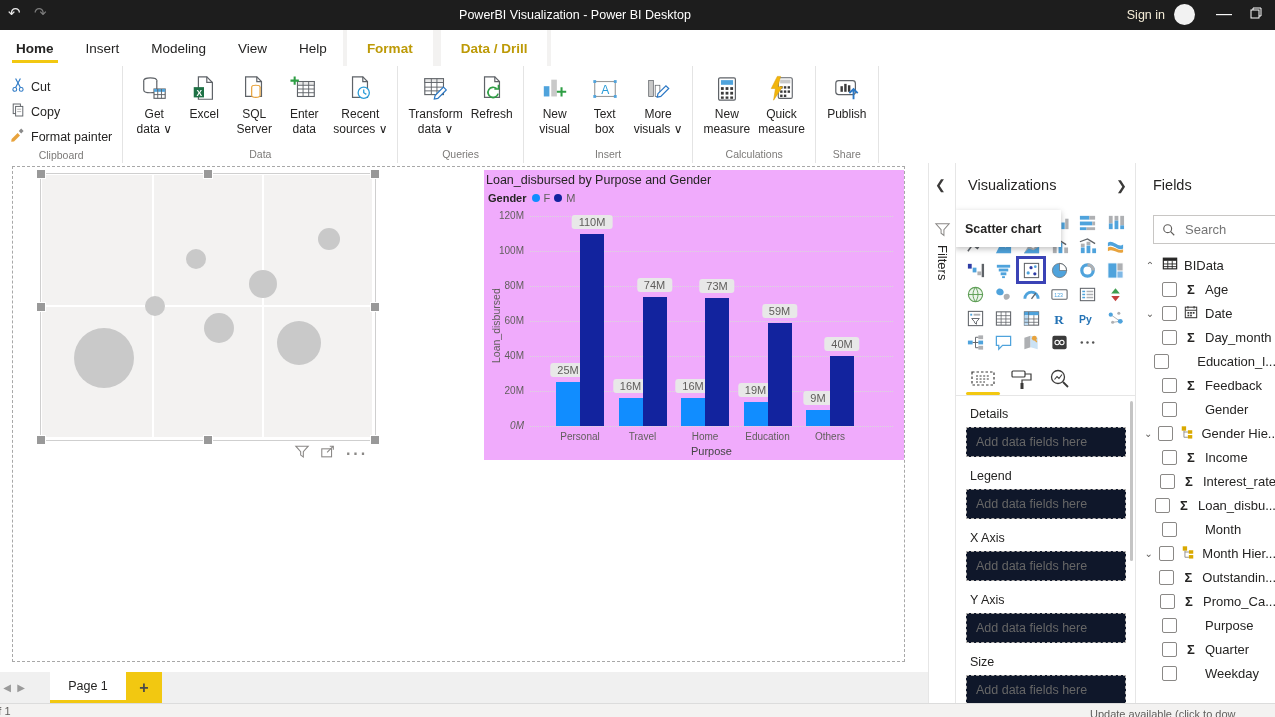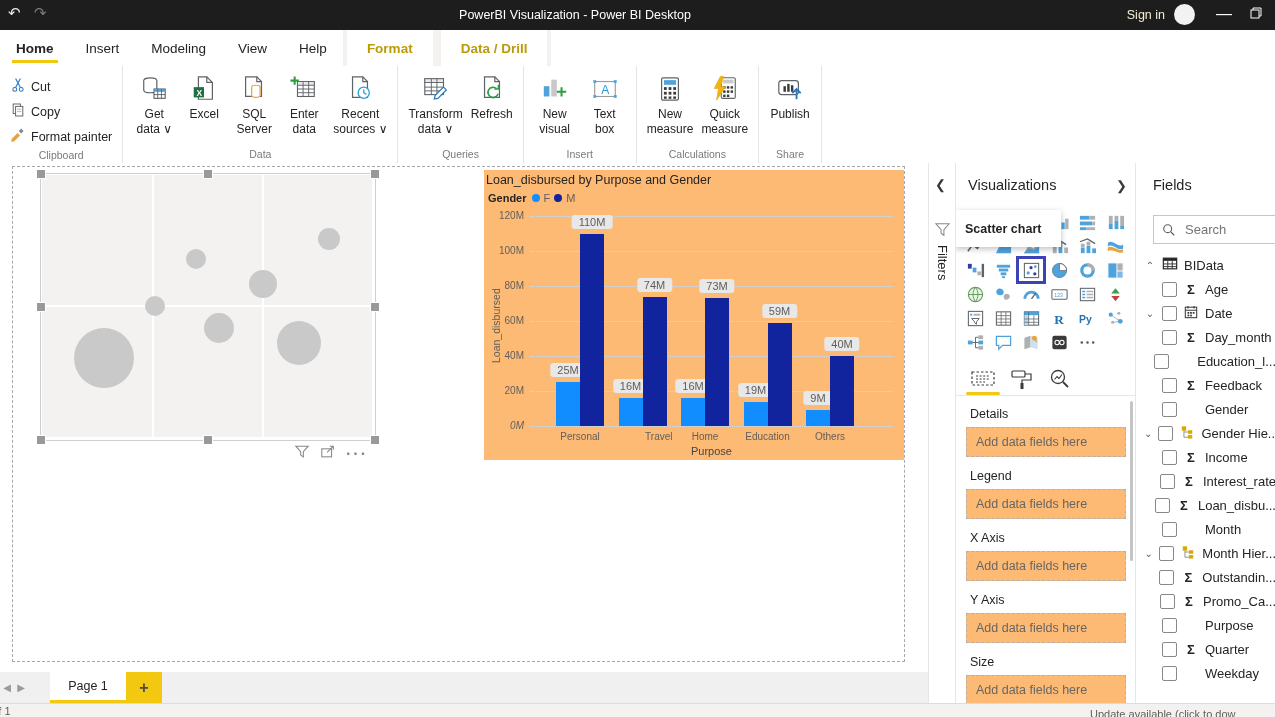--- a/index.html
+++ b/index.html
@@ -34,21 +34,21 @@
   #workarea{left:0;top:163px;width:928px;height:509px;background:#fff;}
   #pageborder{left:12px;top:3px;width:891px;height:494px;border:1px dashed #a8a8a8;}
   
   #scatterviz{left:42px;top:12px;width:330px;height:262px;background:#f3f2f1;}
   #scatterviz .gline{position:absolute;background:#fff;}
   .pcircle{position:absolute;border-radius:50%;background:#c9c9c9;}
   #selrect{left:40px;top:10px;width:334px;height:266px;border:1px solid #cfcfcf;pointer-events:none;}
   .handle{position:absolute;width:8px;height:8px;background:#999;border:1px solid #fff;}
   .viztools{left:294px;top:281px;display:flex;gap:10px;align-items:center;color:#8a8886;}
   
-  #chart{left:484px;top:7px;width:420px;height:290px;background:#fdba74;}
+  #chart{left:484px;top:7px;width:420px;height:290px;background:#f0abfc;}
   #chart .ctitle{left:2px;top:3px;font-size:12.5px;color:#252423;}
   #chart .legend{left:4px;top:22px;font-size:11px;color:#605E5C;display:flex;align-items:center;gap:5px;}
   .ldot{width:8px;height:8px;border-radius:50%;display:inline-block;}
   .gridline{position:absolute;border-top:1px dotted #d9d9d9;height:0;}
   .ytick{position:absolute;font-size:10px;color:#605E5C;width:36px;text-align:right;}
   .xtick{position:absolute;font-size:10px;color:#605E5C;text-align:center;width:60px;}
   .bar{position:absolute;}
   .dlabel{position:absolute;font-size:11px;color:#5f5d5b;background:#e8e8e8;border-radius:3px;padding:1px 7px;white-space:nowrap;transform:translateX(-50%);}
   .ylab{position:absolute;font-size:10.5px;color:#605E5C;transform:rotate(-90deg);transform-origin:left top;}
   .xlab{position:absolute;font-size:11px;color:#444;text-align:center;}
@@ -70,21 +70,21 @@
   .vicon{width:24px;height:22px;display:flex;align-items:center;justify-content:center;}
   .vicon.sel{outline:3px solid #3B43B6;outline-offset:0px;background:#fff;}
   #viztooltip{left:-1px;top:47px;width:96px;height:37px;background:#fff;box-shadow:0 2px 6px rgba(0,0,0,.25);
               display:flex;align-items:center;padding-left:10px;font-size:12.5px;font-weight:bold;color:#252423;z-index:5;}
   #viztabs{left:0px;top:200px;width:180px;height:32px;display:flex;gap:14px;padding-left:14px;align-items:center;border-bottom:1px solid #e6e6e6;}
   #viztabs .vt{position:relative;height:100%;display:flex;align-items:center;}
   #viztabs .vt.on:after{content:"";position:absolute;left:-4px;right:-4px;bottom:0;height:3px;background:#F2C811;border-radius:2px;}
   #wells{left:0;top:232px;width:180px;}
   .wlabel{font-size:12.5px;color:#252423;margin:12px 0 6px 14px;}
   .wbox{margin:0 10px 0 10px;height:28px;border:1px dashed #b3b1af;display:flex;align-items:center;
-        padding-left:9px;font-size:12.5px;color:#666;background:#fdba74;}
+        padding-left:9px;font-size:12.5px;color:#666;background:#0f172a;}
   #vizscroll{left:174px;top:238px;width:3px;height:160px;background:#c4c4c4;border-radius:2px;}
   
   #fieldspanel{left:1135px;top:163px;width:140px;height:540px;background:#fff;border-left:1px solid #e6e6e6;overflow:hidden;}
   #fieldspanel .phead{left:17px;top:14px;font-size:14.5px;color:#252423;}
   #searchbox{left:17px;top:52px;width:150px;height:27px;border:1px solid #c8c6c4;display:flex;align-items:center;gap:7px;padding-left:8px;background:#fff;}
   #searchbox input{border:none;outline:none;font-size:13px;width:90px;color:#333;font-family:"Liberation Sans",sans-serif;background:transparent;}
   #ftree{left:0;top:90px;width:140px;}
   .frow{display:flex;align-items:center;height:24px;gap:6px;font-size:13px;color:#252423;white-space:nowrap;}
   .chev{width:12px;text-align:center;color:#605E5C;font-size:10px;}
   .fcheck{width:13px;height:13px;border:1px solid #8a8886;border-radius:2px;background:#fff;flex:none;}
@@ -262,20 +262,31 @@
                 <rect x="4" y="7" width="22" height="16" fill="#fff" stroke="#9a9a9a" stroke-width="1.2"></rect>
                 <rect x="2.5" y="5.5" width="3" height="3" fill="#4FA3DC"></rect>
                 <rect x="24.5" y="5.5" width="3" height="3" fill="#4FA3DC"></rect>
                 <rect x="2.5" y="21.5" width="3" height="3" fill="#4FA3DC"></rect>
                 <rect x="24.5" y="21.5" width="3" height="3" fill="#4FA3DC"></rect>
                 <text x="11" y="20" font-size="13" fill="#2B9CD8" font-family="Liberation Sans">A</text>
               </svg>
             </div>
             <div class="blabel">Text
 box</div>
+          </div>
+          <div class="bigbtn">
+            <div class="bicon">
+              <svg width="28" height="28" viewBox="0 0 30 30" fill="none">
+                <rect x="5" y="6" width="5" height="17" fill="#C9C9C9" stroke="#5F6368" stroke-width="0.8"></rect>
+                <rect x="12" y="11" width="5" height="12" fill="#fff" stroke="#5F6368" stroke-width="0.8"></rect>
+                <path d="M15,20 l8.5,-8.5 3,3 -8.5,8.5 -3.8,0.8 z" fill="#fff" stroke="#2B78C5" stroke-width="1.3"></path>
+              </svg>
+            </div>
+            <div class="blabel">More
+visuals ∨</div>
           </div>
         </div>
         <div class="rname">Insert</div>
       </div>
       <div class="rgroup">
         <div class="rbody">
           <div class="bigbtn">
             <div class="bicon">
               <svg width="28" height="28" viewBox="0 0 30 30" fill="none">
                 <rect x="6" y="3" width="18" height="24" rx="1.5" fill="#fff" stroke="#5F6368" stroke-width="1.3"></rect>
@@ -408,21 +419,21 @@
           <div class="ytick" style="left: 4px; top: 40px;">120M</div>
           <div class="bar" style="left: 72px; top: 212.25px; width: 24px; height: 43.75px; background: rgb(17, 141, 255);"></div>
           <div class="dlabel" style="left: 84px; top: 193.25px;">25M</div>
           <div class="bar" style="left: 96px; top: 63.5px; width: 24px; height: 192.5px; background: rgb(18, 35, 158);"></div>
           <div class="dlabel" style="left: 108px; top: 44.5px;">110M</div>
           <div class="xtick" style="left: 66px; top: 261px;">Personal</div>
           <div class="bar" style="left: 134.5px; top: 228px; width: 24px; height: 28px; background: rgb(17, 141, 255);"></div>
           <div class="dlabel" style="left: 146.5px; top: 209px;">16M</div>
           <div class="bar" style="left: 158.5px; top: 126.5px; width: 24px; height: 129.5px; background: rgb(18, 35, 158);"></div>
           <div class="dlabel" style="left: 170.5px; top: 107.5px;">74M</div>
-          <div class="xtick" style="left: 128.5px; top: 261px; text-align: right;">Travel</div>
+          <div class="xtick" style="left: 128.5px; top: 261px;">Travel</div>
           <div class="bar" style="left: 197px; top: 228px; width: 24px; height: 28px; background: rgb(17, 141, 255);"></div>
           <div class="dlabel" style="left: 209px; top: 209px;">16M</div>
           <div class="bar" style="left: 221px; top: 128.25px; width: 24px; height: 127.75px; background: rgb(18, 35, 158);"></div>
           <div class="dlabel" style="left: 233px; top: 109.25px;">73M</div>
           <div class="xtick" style="left: 191px; top: 261px;">Home</div>
           <div class="bar" style="left: 259.5px; top: 231.5px; width: 24px; height: 24.5px; background: rgb(17, 141, 255);"></div>
           <div class="dlabel" style="left: 271.5px; top: 212.5px;">19M</div>
           <div class="bar" style="left: 283.5px; top: 152.75px; width: 24px; height: 103.25px; background: rgb(18, 35, 158);"></div>
           <div class="dlabel" style="left: 295.5px; top: 133.75px;">59M</div>
           <div class="xtick" style="left: 253.5px; top: 261px;">Education</div>

